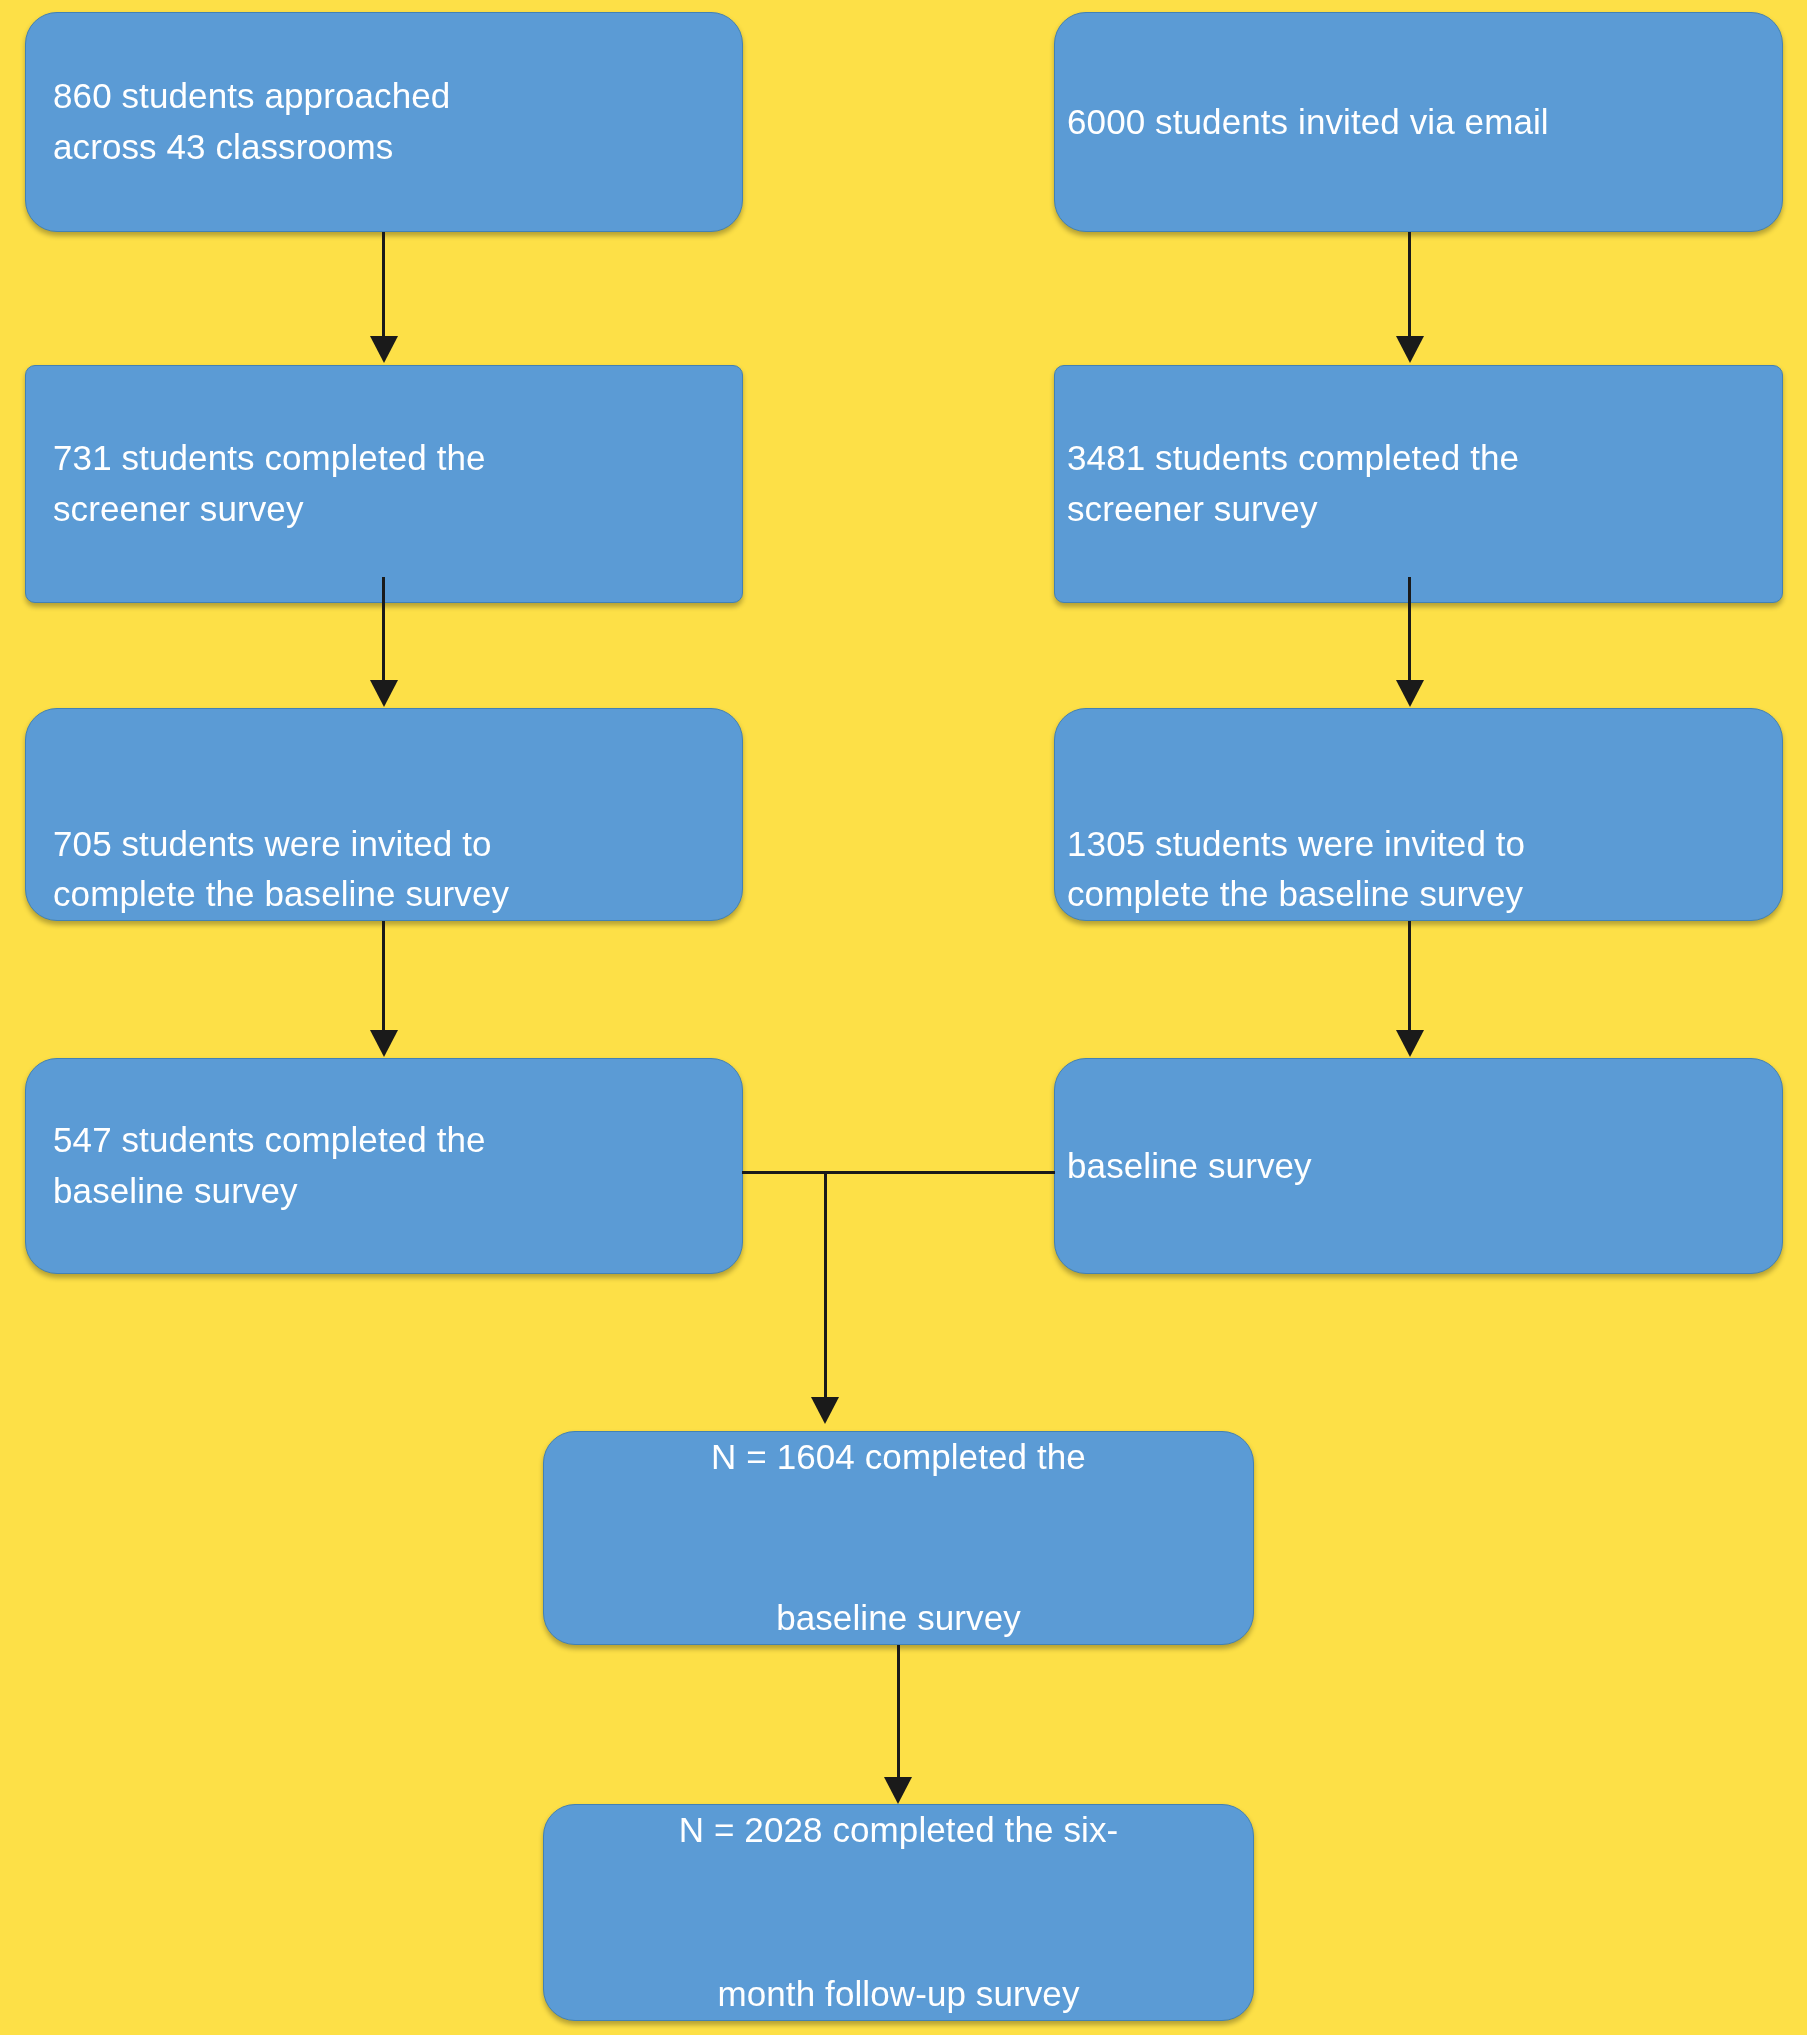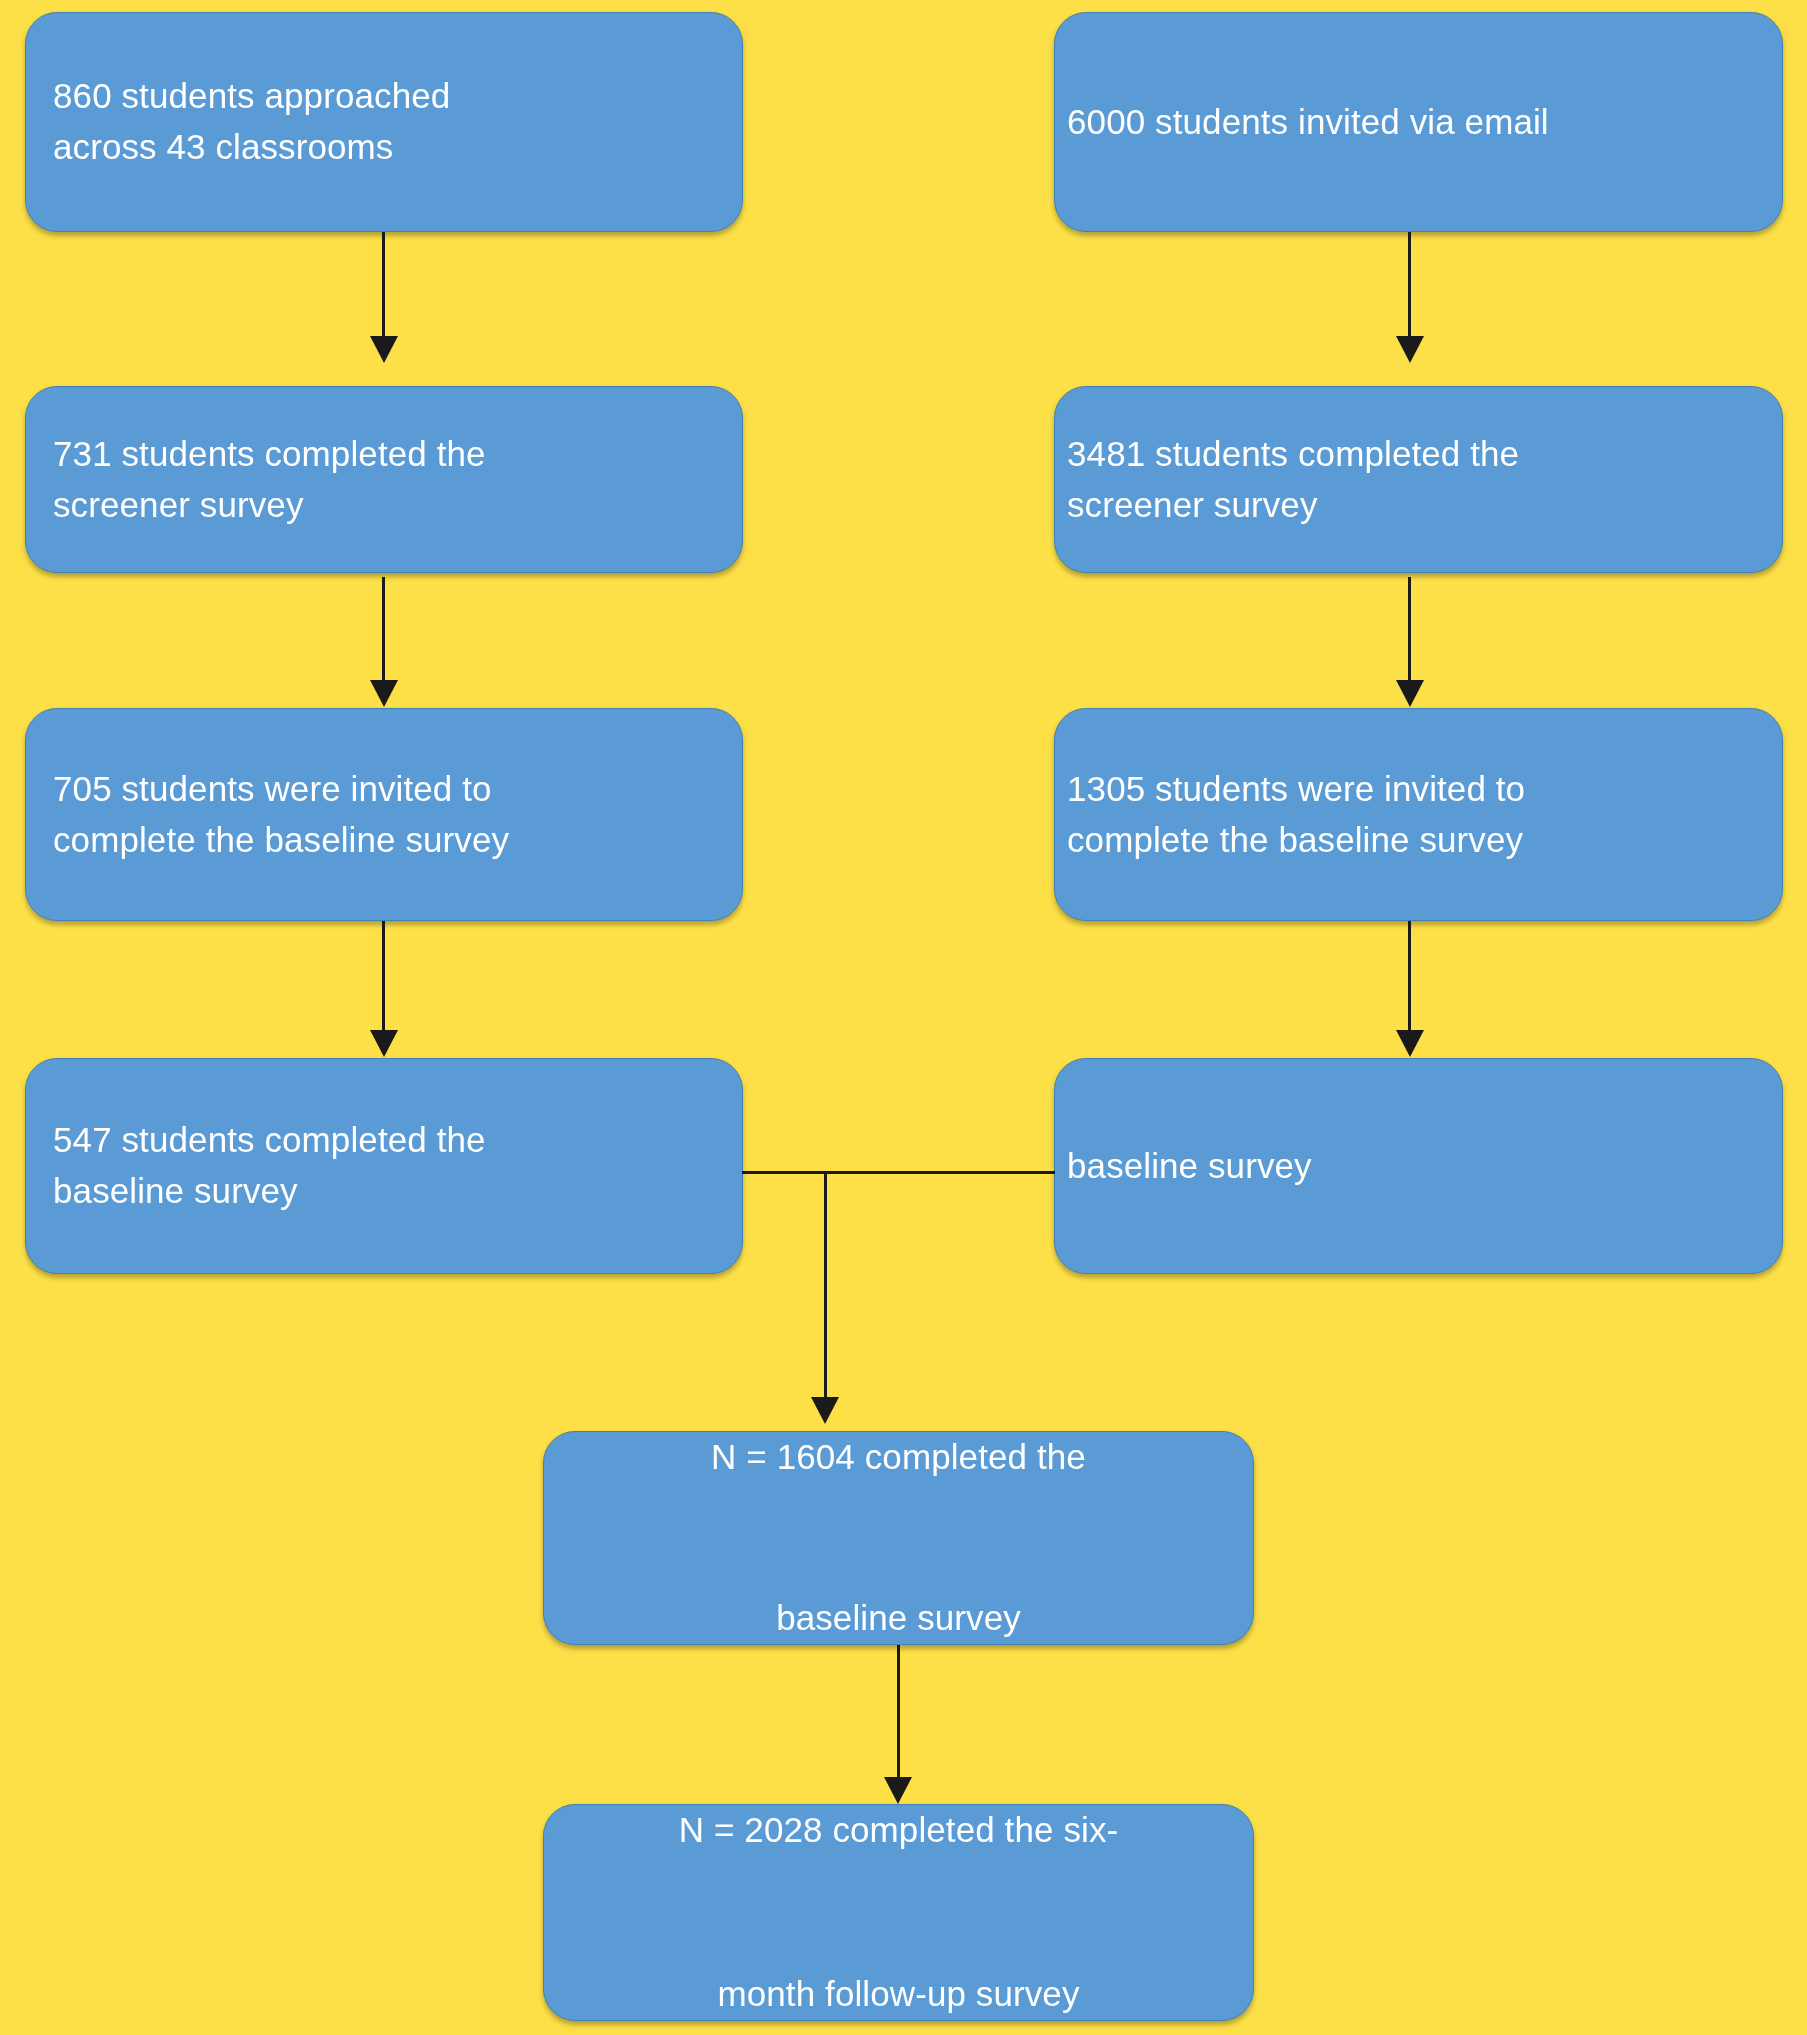--- a/index.html
+++ b/index.html
@@ -40,22 +40,22 @@
   }
   .align-left  { text-align: left; }
   .align-center{ text-align: center; justify-content: space-between; }
 
   
   .col-left  { left: 25px;   width: 718px; }
   .col-right { left: 1054px; width: 729px; padding-left: 12px; }
   .col-mid   { left: 543px;  width: 711px; }
 
   .row1 { top: 12.2px;   height: 220px; }
-  .row2 { top: 386px;  height: 187px; }
-  .row3 { top: 708px; height: 213px; }
+  .row2 { top: 365px;  height: 238px; border-radius: 10px; }
+  .row3 { top: 708px; height: 213px; justify-content: flex-end; }
   .row4 { top: 1058px; height: 216px; }
   .row5 { top: 1431px; height: 214px; }
   .row6 { top: 1804px; height: 217px; }
 
   
   .vline {
     position: absolute;
     width: 3.3px;
     background: #1a1a1a;
   }

